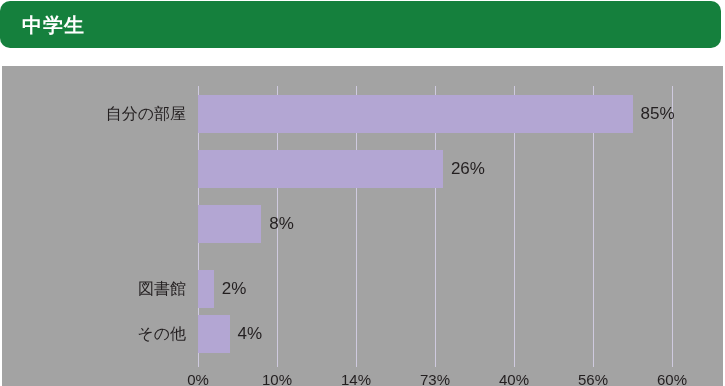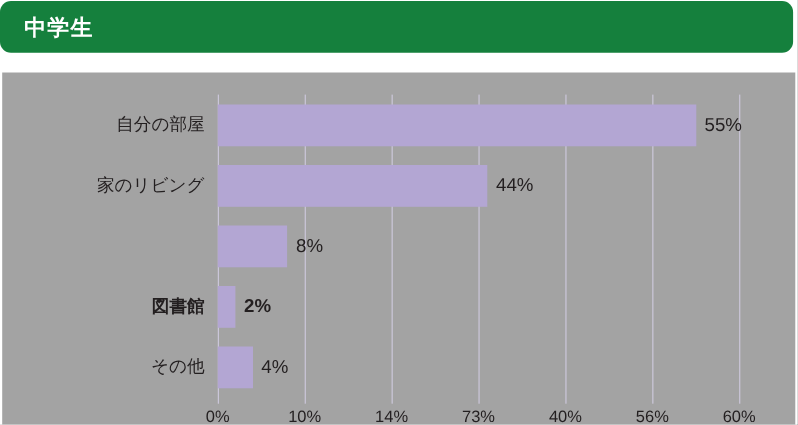--- a/index.html
+++ b/index.html
@@ -130,32 +130,31 @@
         <div class="gridline" style="left: 433px; background: rgb(207, 202, 223);"></div>
         <div class="gridline" style="left: 512px; background: rgb(207, 202, 223);"></div>
         <div class="gridline" style="left: 591px; background: rgb(207, 202, 223);"></div>
         <div class="gridline" style="left: 670px; background: rgb(207, 202, 223);"></div>
       </div>
 
     <div id="rows">
         <div class="row" style="top: 29px; width: 721px;">
           <div class="cat-label">自分の部屋</div>
           <div class="bar" style="width: 434.5px; background: rgb(179, 166, 211);"></div>
-          <div class="value-label" style="left: 638.5px;">55%</div>
+          <div class="value-label" style="left: 638.5px;">85%</div>
         </div>
         <div class="row" style="top: 84px; width: 721px;">
-          <div class="cat-label">家のリビング</div>
           <div class="bar" style="width: 244.9px; background: rgb(179, 166, 211);"></div>
-          <div class="value-label" style="left: 448.9px;">44%</div>
+          <div class="value-label" style="left: 448.9px;">26%</div>
         </div>
         <div class="row" style="top: 139px; width: 721px;">
           <div class="bar" style="width: 63.2px; background: rgb(179, 166, 211);"></div>
           <div class="value-label" style="left: 267.2px;">8%</div>
         </div>
-        <div class="row" style="top: 194px; width: 721px; font-weight: bold;">
+        <div class="row" style="top: 204px; width: 721px;">
           <div class="cat-label">図書館</div>
           <div class="bar" style="width: 15.8px; background: rgb(179, 166, 211);"></div>
           <div class="value-label" style="left: 219.8px;">2%</div>
         </div>
         <div class="row" style="top: 249px; width: 721px;">
           <div class="cat-label">その他</div>
           <div class="bar" style="width: 31.6px; background: rgb(179, 166, 211);"></div>
           <div class="value-label" style="left: 235.6px;">4%</div>
         </div>
       </div>

